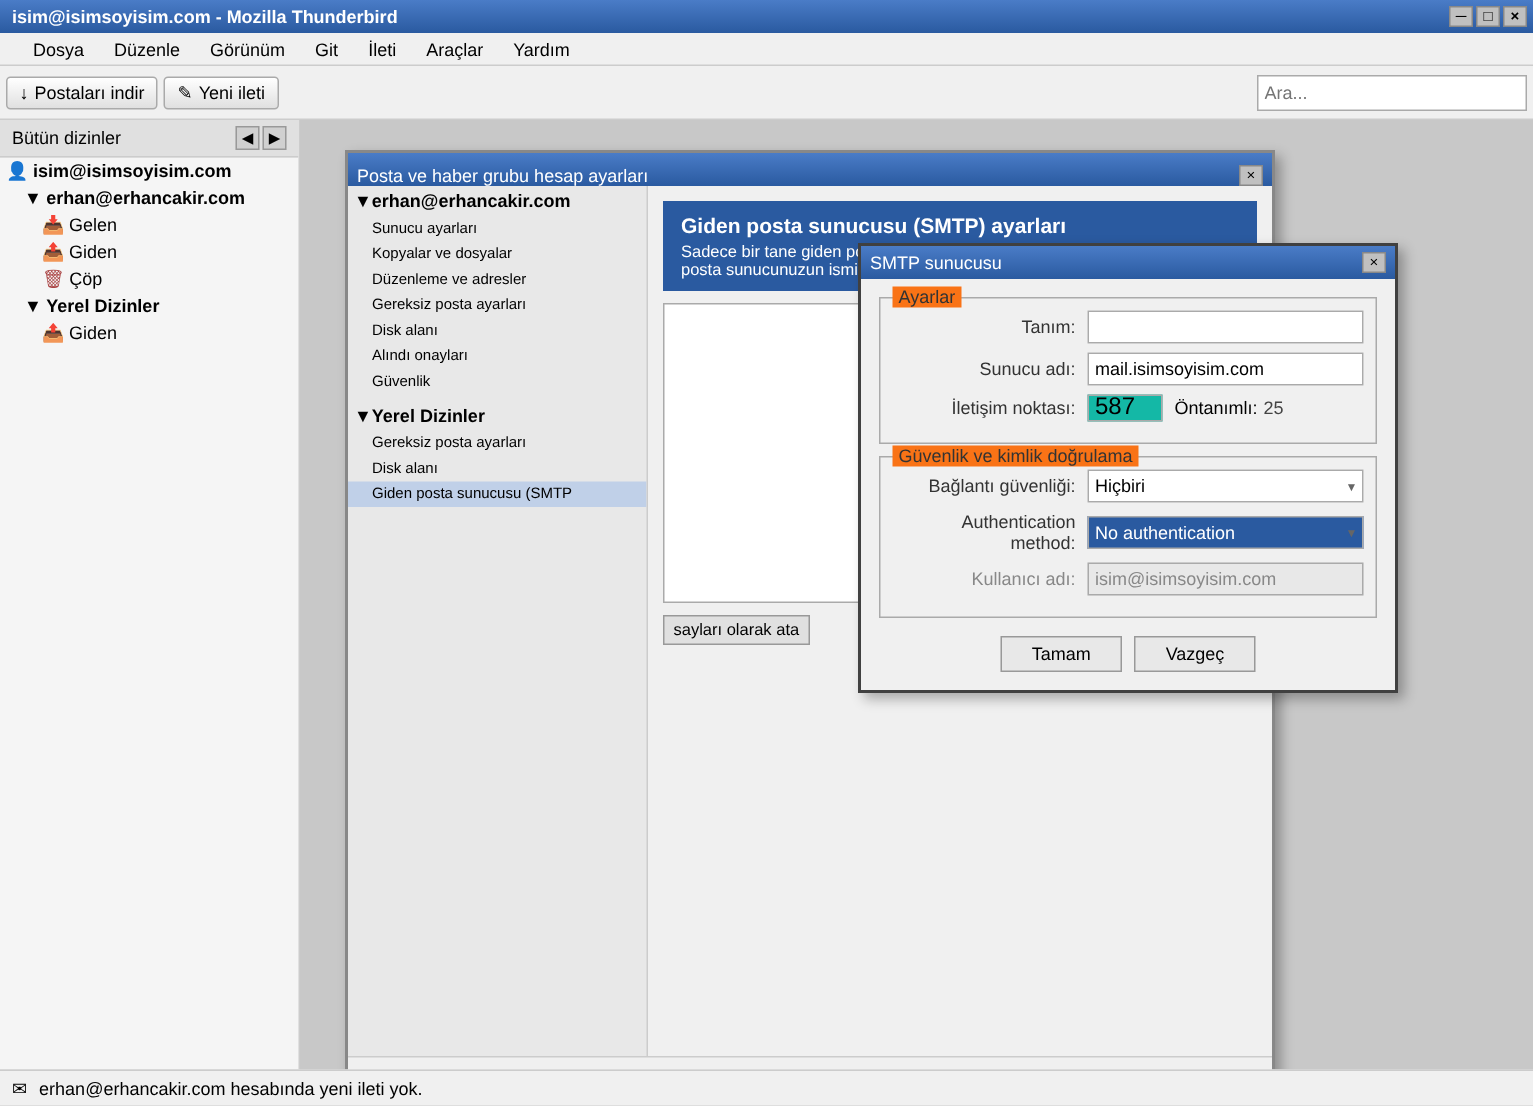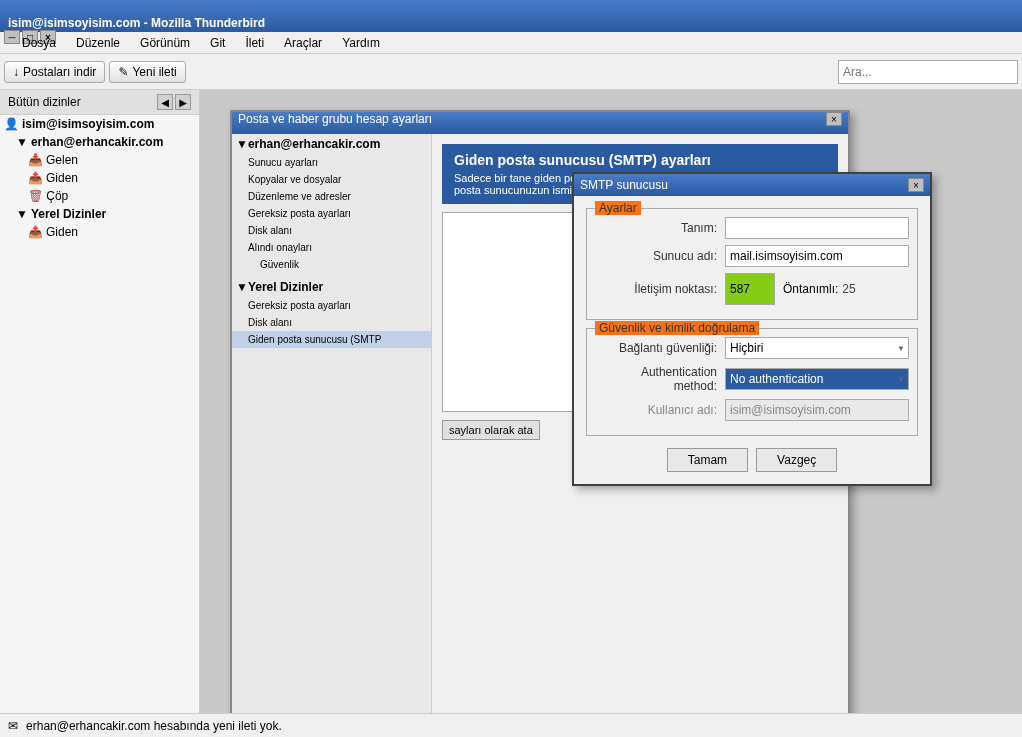--- a/index.html
+++ b/index.html
@@ -14,24 +14,23 @@
     }
 
     
     .title-bar {
       background: linear-gradient(to bottom, #4a7cc7, #2a5aa0);
       color: white;
       height: 22px;
       display: flex;
       align-items: flex-start;
       justify-content: space-between;
-      padding: 16px 4px;
+      padding: 4px 4px;
       font-size: 12px;
       font-weight: bold;
-      flex-direction: column;
     }
     .title-bar-title { padding-left: 4px; }
     .title-bar-buttons { display: flex; gap: 2px; }
     .title-bar-btn {
       width: 16px; height: 14px;
       background: #c0c0c0;
       border: 1px solid #888;
       font-size: 10px;
       display: flex; align-items: center; justify-content: center;
       cursor: pointer;
@@ -149,21 +148,21 @@
       width: 620px;
       background: #f0f0f0;
       border: 2px solid #888;
       box-shadow: 4px 4px 8px rgba(0,0,0,0.3);
     }
     .main-dialog-titlebar {
       background: linear-gradient(to bottom, #4a7cc7, #2a5aa0);
       color: white;
       height: 22px;
       display: flex;
-      align-items: flex-start;
+      align-items: flex-end;
       justify-content: space-between;
       padding: 0 6px;
       font-size: 12px;
     }
     .dialog-close-btn {
       width: 16px; height: 14px;
       background: #c0c0c0;
       border: 1px solid #888;
       font-size: 10px;
       display: flex; align-items: center; justify-content: center;
@@ -306,25 +305,25 @@
       background: #e8e8e8;
       color: #888;
     }
     .form-row-inline {
       display: flex;
       align-items: center;
       margin-bottom: 6px;
     }
     .port-input {
       width: 50px;
-      height: 32px;
+      height: 18px;
       border: 1px solid #aaa;
       padding: 0 4px;
-      font-size: 12px;
-      background: #84cc16;
+      font-size: 16px;
+      background: #14b8a6;
     }
     .ontanimi-label {
       margin-left: 8px;
       margin-right: 4px;
       font-size: 12px;
     }
     .ontanimi-value {
       font-size: 12px;
       color: #444;
     }
@@ -522,21 +521,21 @@
           </div>
           <div class="nav-tree-item" style="padding-left:16px">
             <span>Gereksiz posta ayarları</span>
           </div>
           <div class="nav-tree-item" style="padding-left:16px">
             <span>Disk alanı</span>
           </div>
           <div class="nav-tree-item" style="padding-left:16px">
             <span>Alındı onayları</span>
           </div>
-          <div class="nav-tree-item" style="padding-left:28px">
+          <div class="nav-tree-item" style="padding-left:16px">
             <span>Güvenlik</span>
           </div>
           <div class="nav-tree-parent" style="margin-top:4px">
             <span>▼</span>
             <span>Yerel Dizinler</span>
           </div>
           <div class="nav-tree-item" style="padding-left:16px">
             <span>Gereksiz posta ayarları</span>
           </div>
           <div class="nav-tree-item" style="padding-left:16px">

